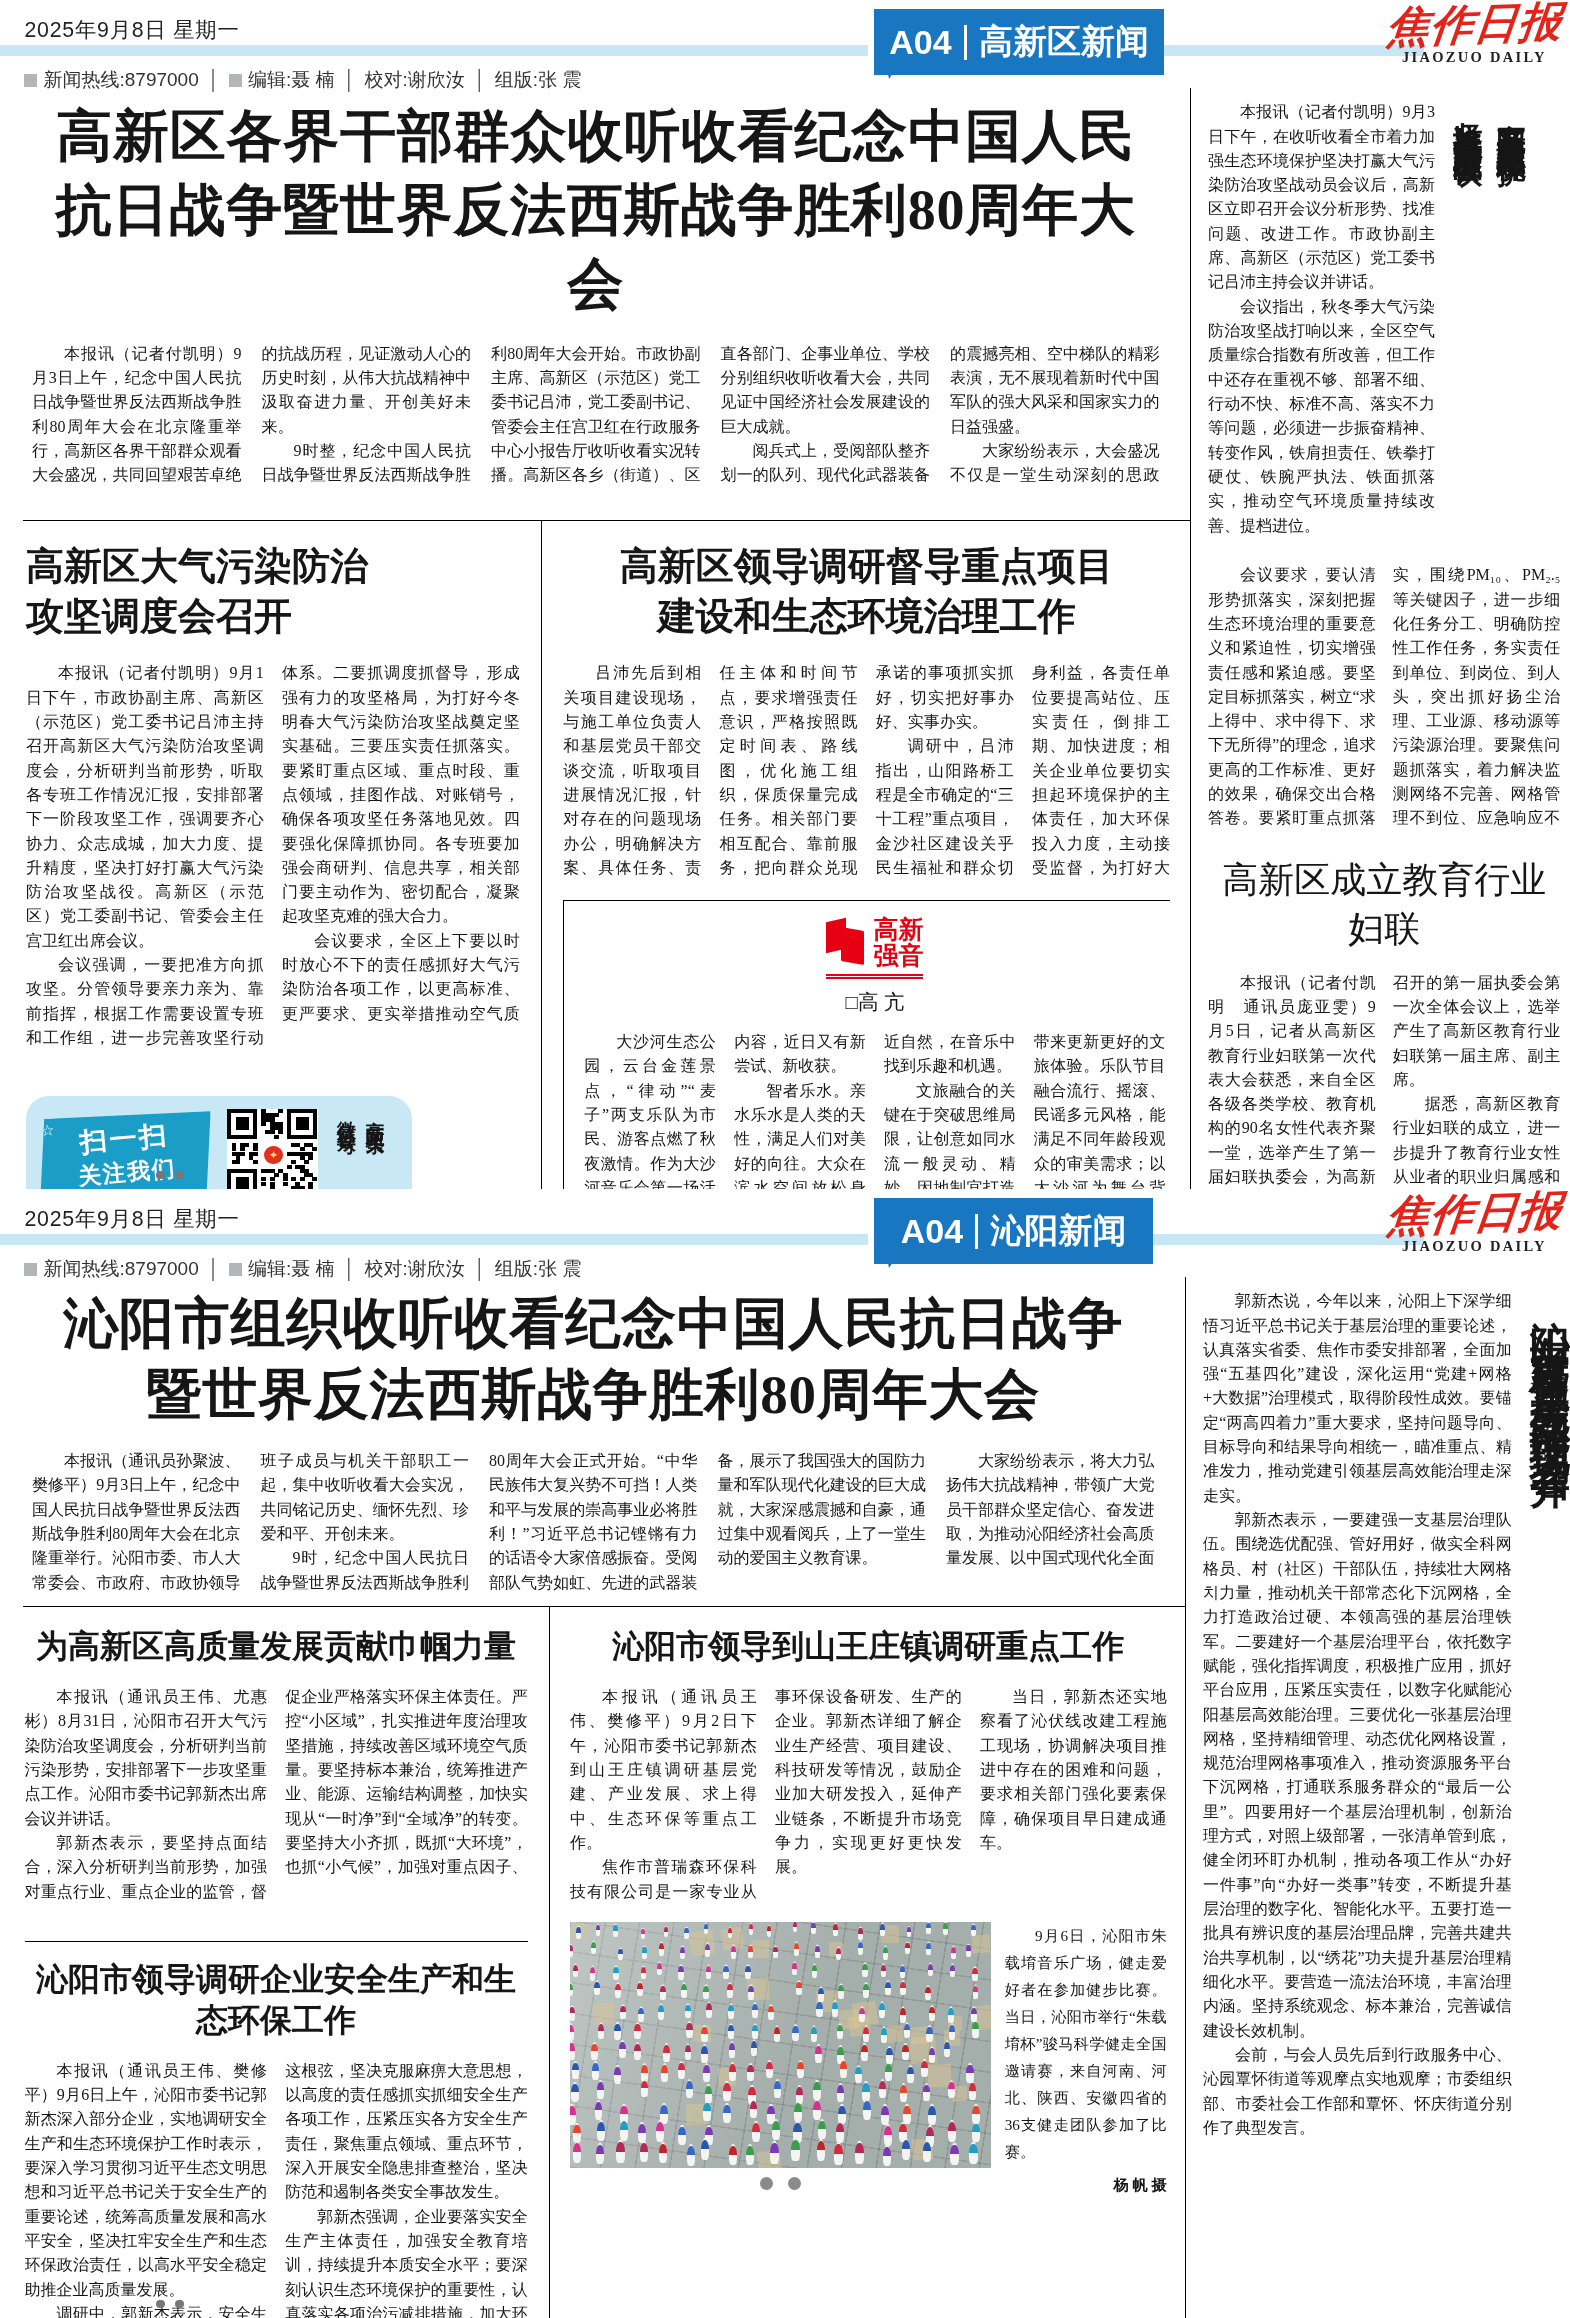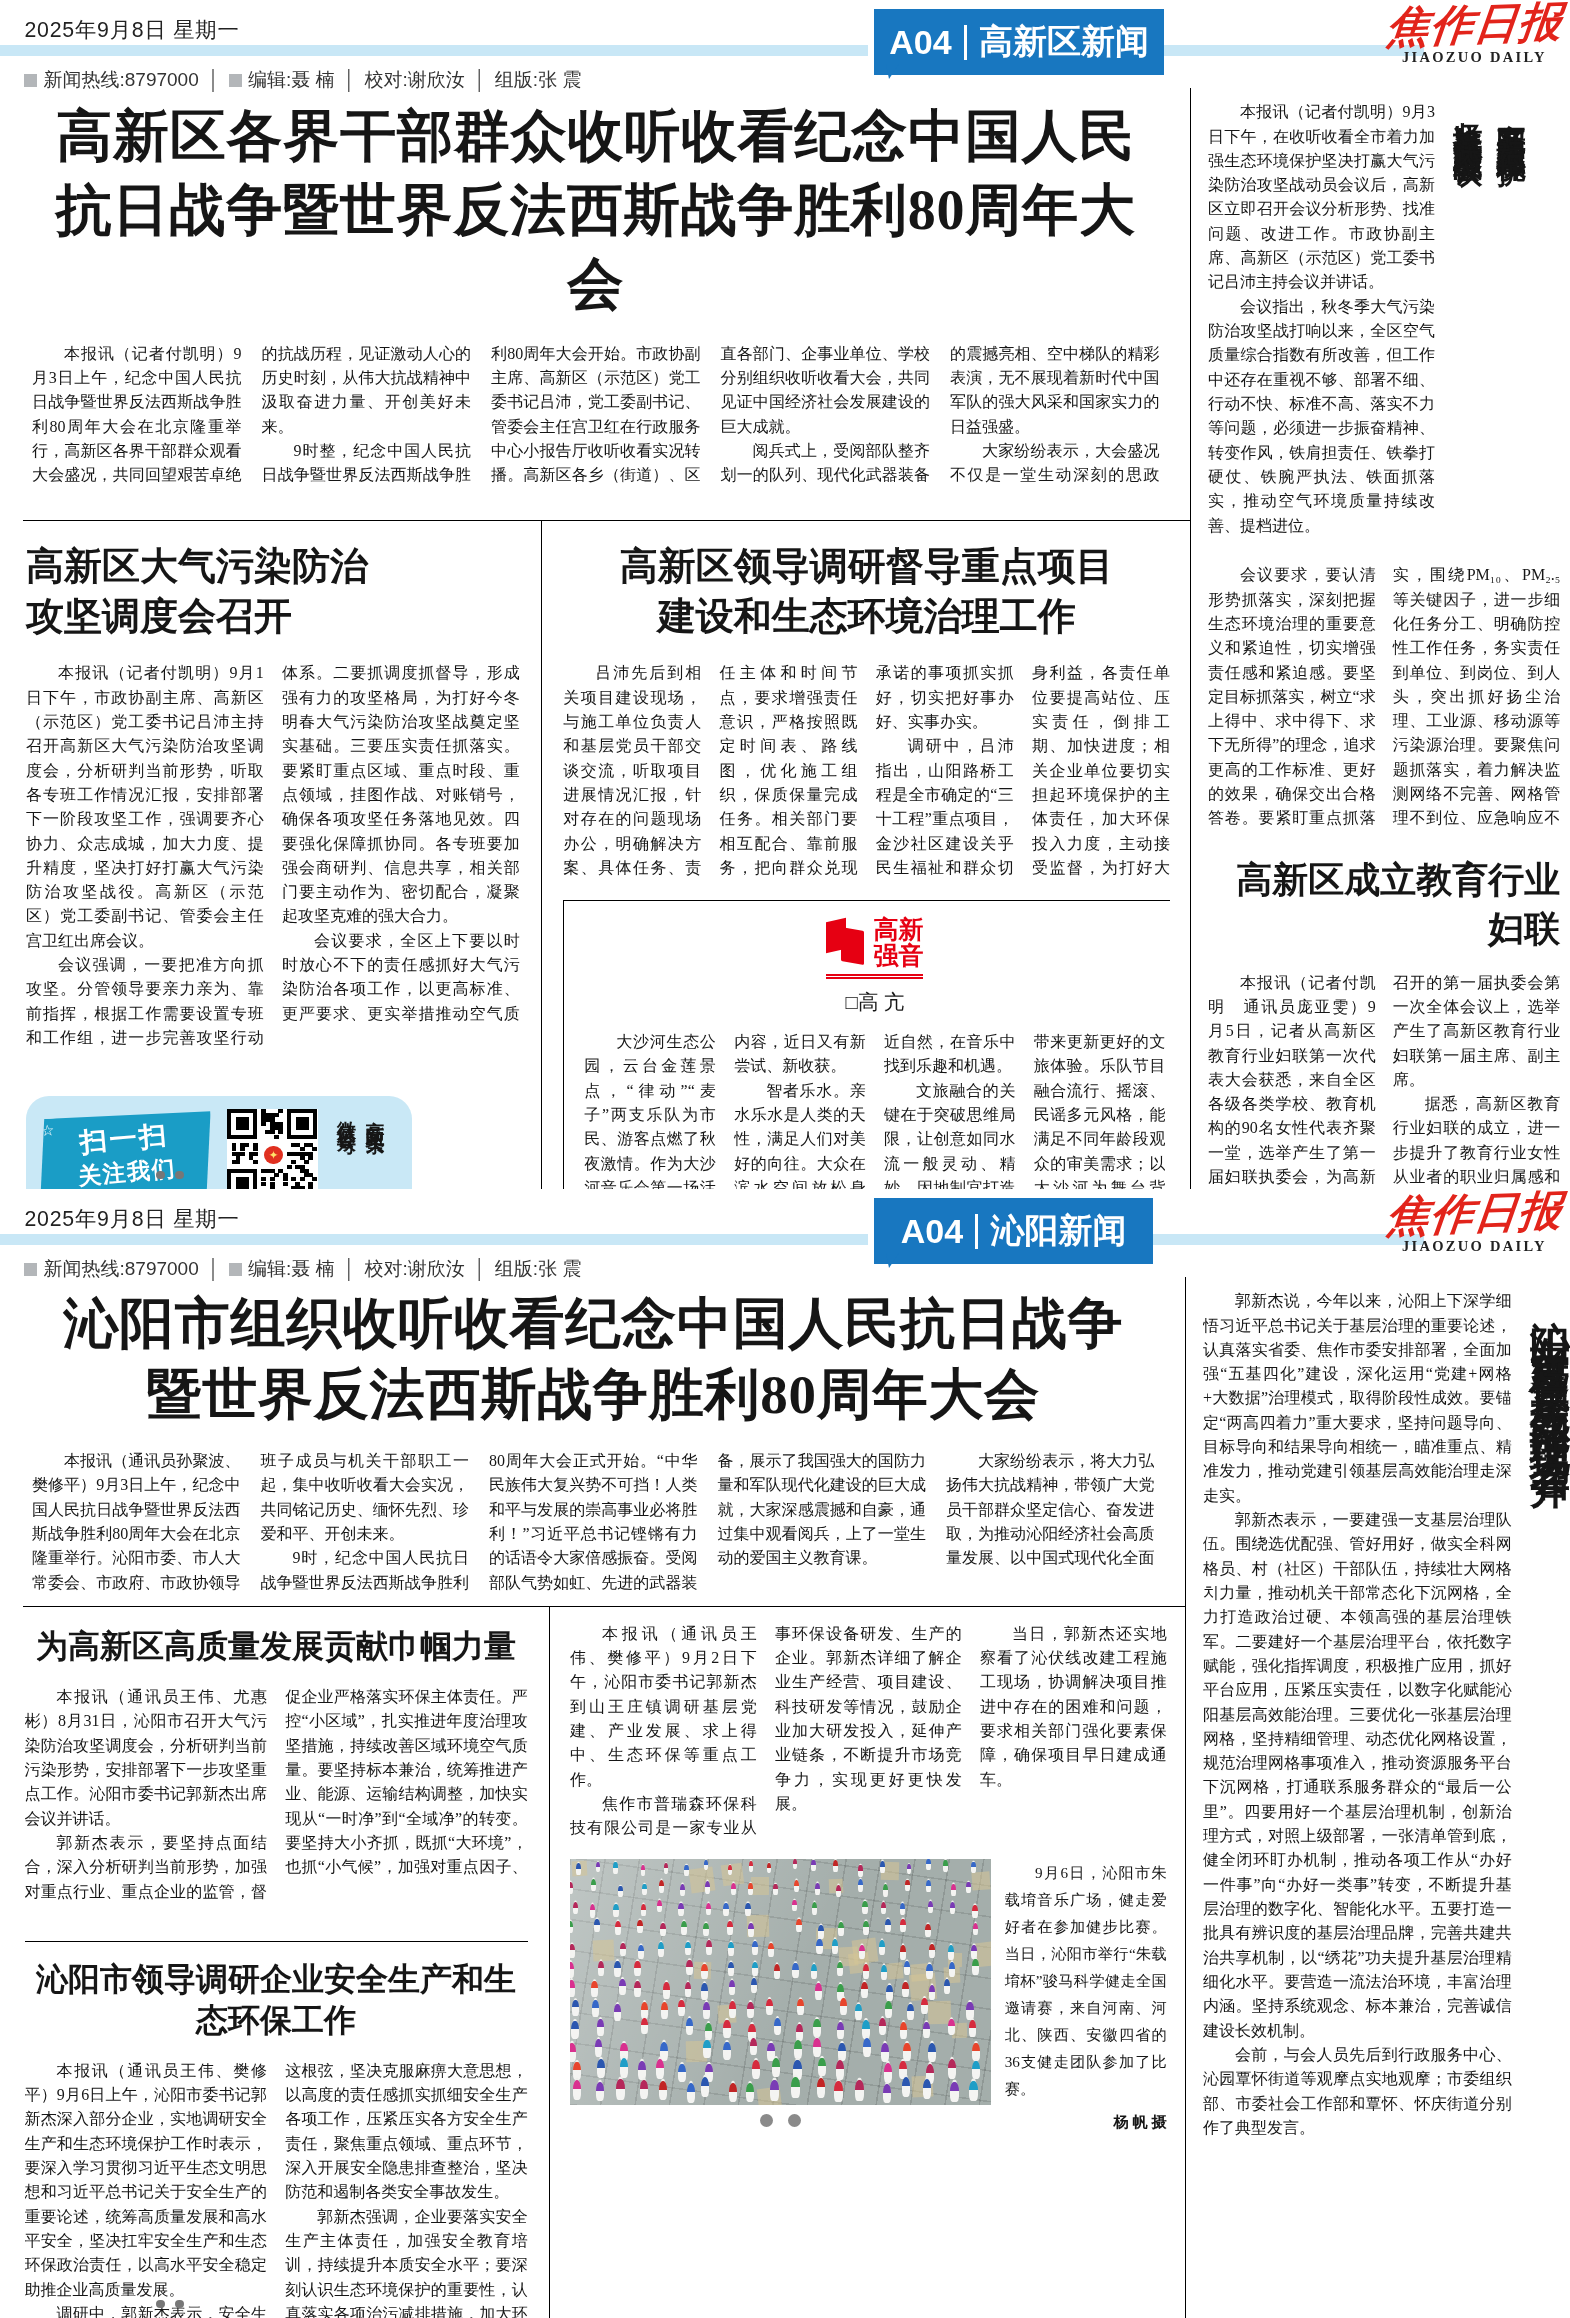--- a/index.html
+++ b/index.html
@@ -58,21 +58,21 @@
   .sv-title{font-family:"Liberation Sans","DejaVu Sans",sans-serif;font-weight:900;font-size:42px;letter-spacing:1.5px;}
   .sv-author{text-align:center;font-size:20.6px;margin:9.1px 0 13.7px;}
   .sv-body{column-count:4;column-gap:18.3px;height:233px;}
   
   .rcol{border-left:1.5px solid #000;padding:12.2px 10.7px 0 17px;}
   .r-art-top{display:flex;}
   .r-body1{width:227px;height:445px;flex:none;}
   .r-vtitle{writing-mode:vertical-rl;font-size:29px;font-weight:bold;line-height:1.5;letter-spacing:2.3px;height:454px;margin-left:10.7px;white-space:pre-line;}
   .r-body2{column-count:2;column-gap:17px;height:271px;margin-top:9.1px;}
   .fulian{margin-top:21.3px;}
-  .fulian h2{text-align:right;font-size:36px;font-weight:bold;margin:0 0 17px;}
+  .fulian h2{text-align:center;font-size:36px;font-weight:normal;margin:0 0 17px;}
   .fulian .cols2f{column-count:2;column-gap:17px;height:281px;}
   
   .secgrid2{display:grid;grid-template-columns:1fr 396px;}
   .mainstory2{padding:0 30.5px 0 32px;}
   .mainstory2 h1{font-size:55px;line-height:1.3;font-weight:bold;text-align:center;margin:10.7px 0 18.3px;letter-spacing:0.8px;}
   .cols5b{column-count:5;column-gap:20px;height:146px;}
   .row2b{display:grid;grid-template-columns:526px 1fr;border-top:1.5px solid #000;margin-top:10.7px;margin-left:23px;}
   .colA2{padding:15.2px 21.3px 0 1.5px;}
   h3.midhead{font-size:32px;line-height:1.3;font-weight:bold;text-align:center;margin:4.6px 0 17px;}
   .colA2 .cols2{column-count:2;column-gap:18.3px;height:242px;}
@@ -344,20 +344,21 @@
             <h3 class="midhead">沁阳市领导调研企业安全生产和生态环保工作</h3>
             <div class="bodytext cols2c">
                 <p class="para">本报讯（通讯员王伟、樊修平）9月6日上午，沁阳市委书记郭新杰深入部分企业，实地调研安全生产和生态环境保护工作时表示，要深入学习贯彻习近平生态文明思想和习近平总书记关于安全生产的重要论述，统筹高质量发展和高水平安全，坚决扛牢安全生产和生态环保政治责任，以高水平安全稳定助推企业高质量发展。</p>
                 <p class="para">调研中，郭新杰表示，安全生产重于泰山，要时刻紧绷安全生产这根弦，坚决克服麻痹大意思想，以高度的责任感抓实抓细安全生产各项工作，压紧压实各方安全生产责任，聚焦重点领域、重点环节，深入开展安全隐患排查整治，坚决防范和遏制各类安全事故发生。</p>
                 <p class="para">郭新杰强调，企业要落实安全生产主体责任，加强安全教育培训，持续提升本质安全水平；要深刻认识生态环境保护的重要性，认真落实各项治污减排措施，加大环保投入，推动绿色低碳转型发展，助推沁阳生态环境质量持续向好。</p>
               </div>
           </div>
         </div>
         <div class="colB2">
           <div>
+            <h3 class="midhead">沁阳市领导到山王庄镇调研重点工作</h3>
             <div class="bodytext cols3">
                 <p class="para">本报讯（通讯员王伟、樊修平）9月2日下午，沁阳市委书记郭新杰到山王庄镇调研基层党建、产业发展、求上得中、生态环保等重点工作。</p>
                 <p class="para">焦作市普瑞森环保科技有限公司是一家专业从事环保设备研发、生产的企业。郭新杰详细了解企业生产经营、项目建设、科技研发等情况，鼓励企业加大研发投入，延伸产业链条，不断提升市场竞争力，实现更好更快发展。</p>
                 <p class="para">当日，郭新杰还实地察看了沁伏线改建工程施工现场，协调解决项目推进中存在的困难和问题，要求相关部门强化要素保障，确保项目早日建成通车。</p>
               </div>
           </div>
           <div class="photorow">
             <div>
               <div class="photo" id="photo1">
                   <span class="tile" style="left: 341px; top: 105px; width: 17px; height: 17px; transform: rotate(-4.48478deg);"></span>

